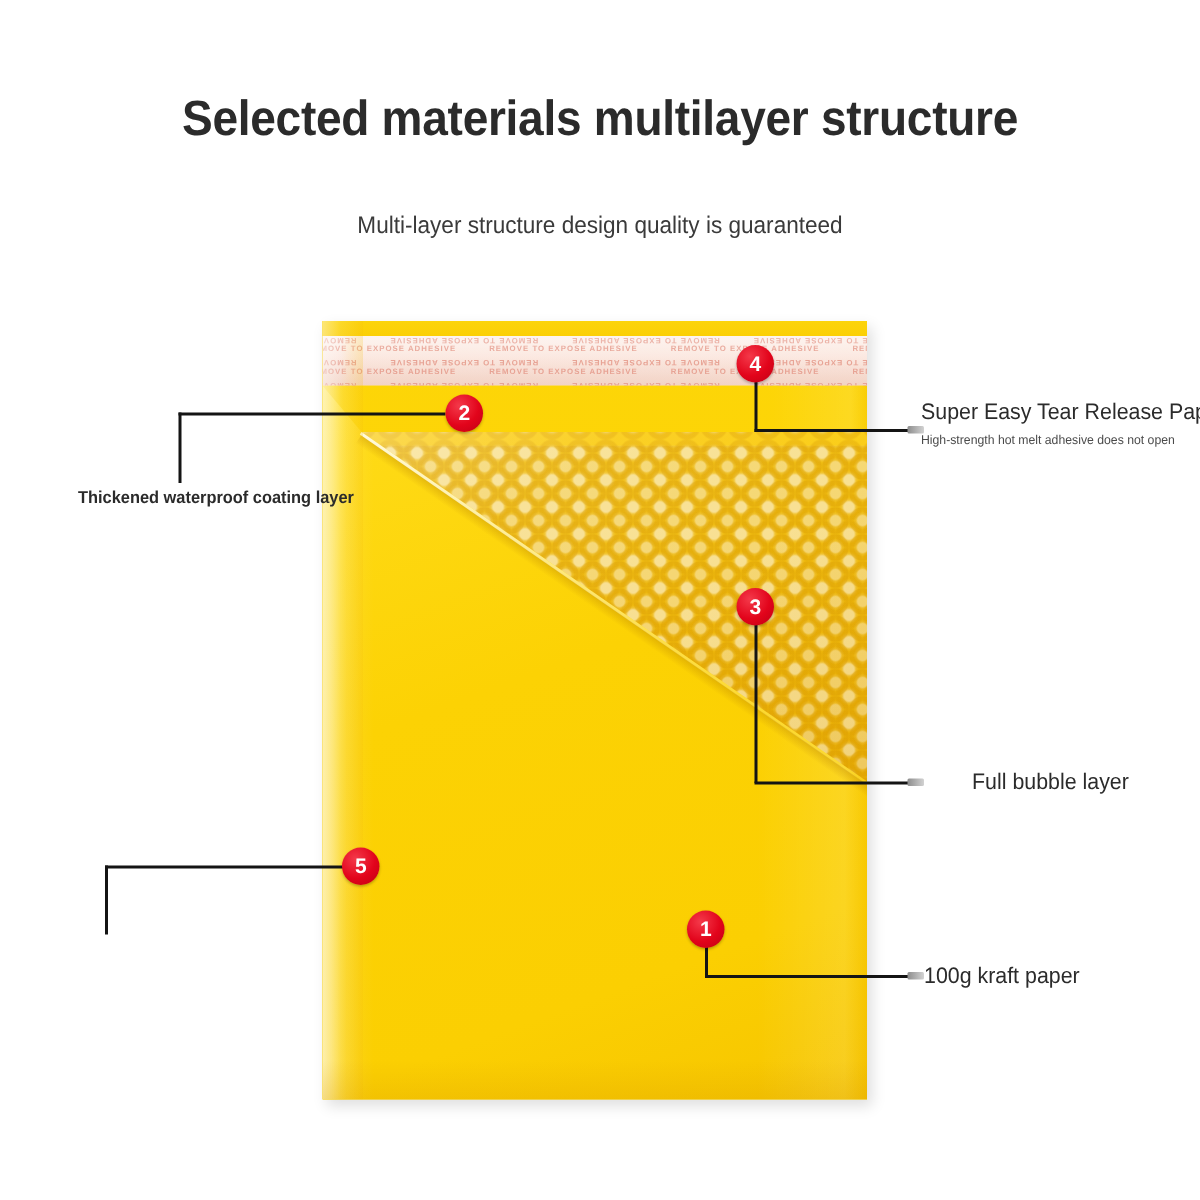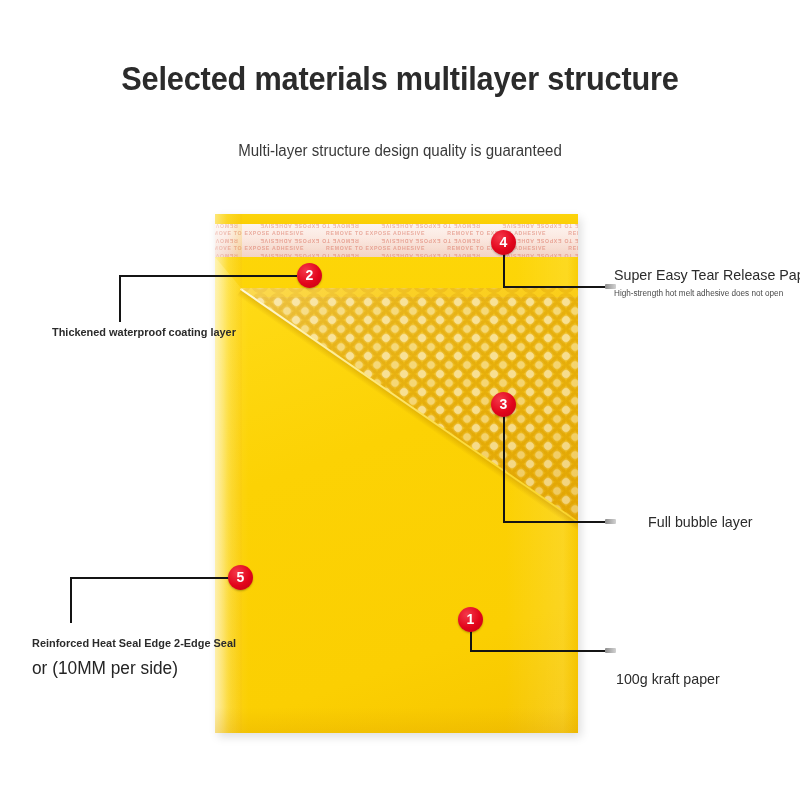--- a/index.html
+++ b/index.html
@@ -331,25 +331,21 @@
   <div class="nub" style="left:605px; top:519px;"></div>
   <div class="badge" style="left:491px; top:392px;">3</div>
   <div class="callout" style="left:648px; top:513px;">
     <div class="main">Full bubble layer</div>
   </div>
 
   <div class="lead v" style="left:470px; top:625px; height:27px;"></div>
   <div class="lead h" style="left:470px; top:650px; width:138px;"></div>
   <div class="nub" style="left:605px; top:648px;"></div>
   <div class="badge" style="left:458px; top:607px;">1</div>
-  <div class="callout" style="left:616px; top:670px;">
+  <div class="callout" style="left:616px; top:642px;">
     <div class="main">100g kraft paper</div>
   </div>
 
   <div class="lead h" style="left:70px; top:577px; width:170px;"></div>
   <div class="lead v" style="left:70px; top:577px; height:46px;"></div>
   <div class="badge" style="left:228px; top:565px;">5</div>
-  <div class="callout" style="left:32px; top:637px;">
-    <div class="main small">Reinforced Heat Seal Edge 2-Edge Seal</div>
-    <div class="big">or (10MM per side)</div>
-  </div>
 
 </div>
 
 </body></html>

